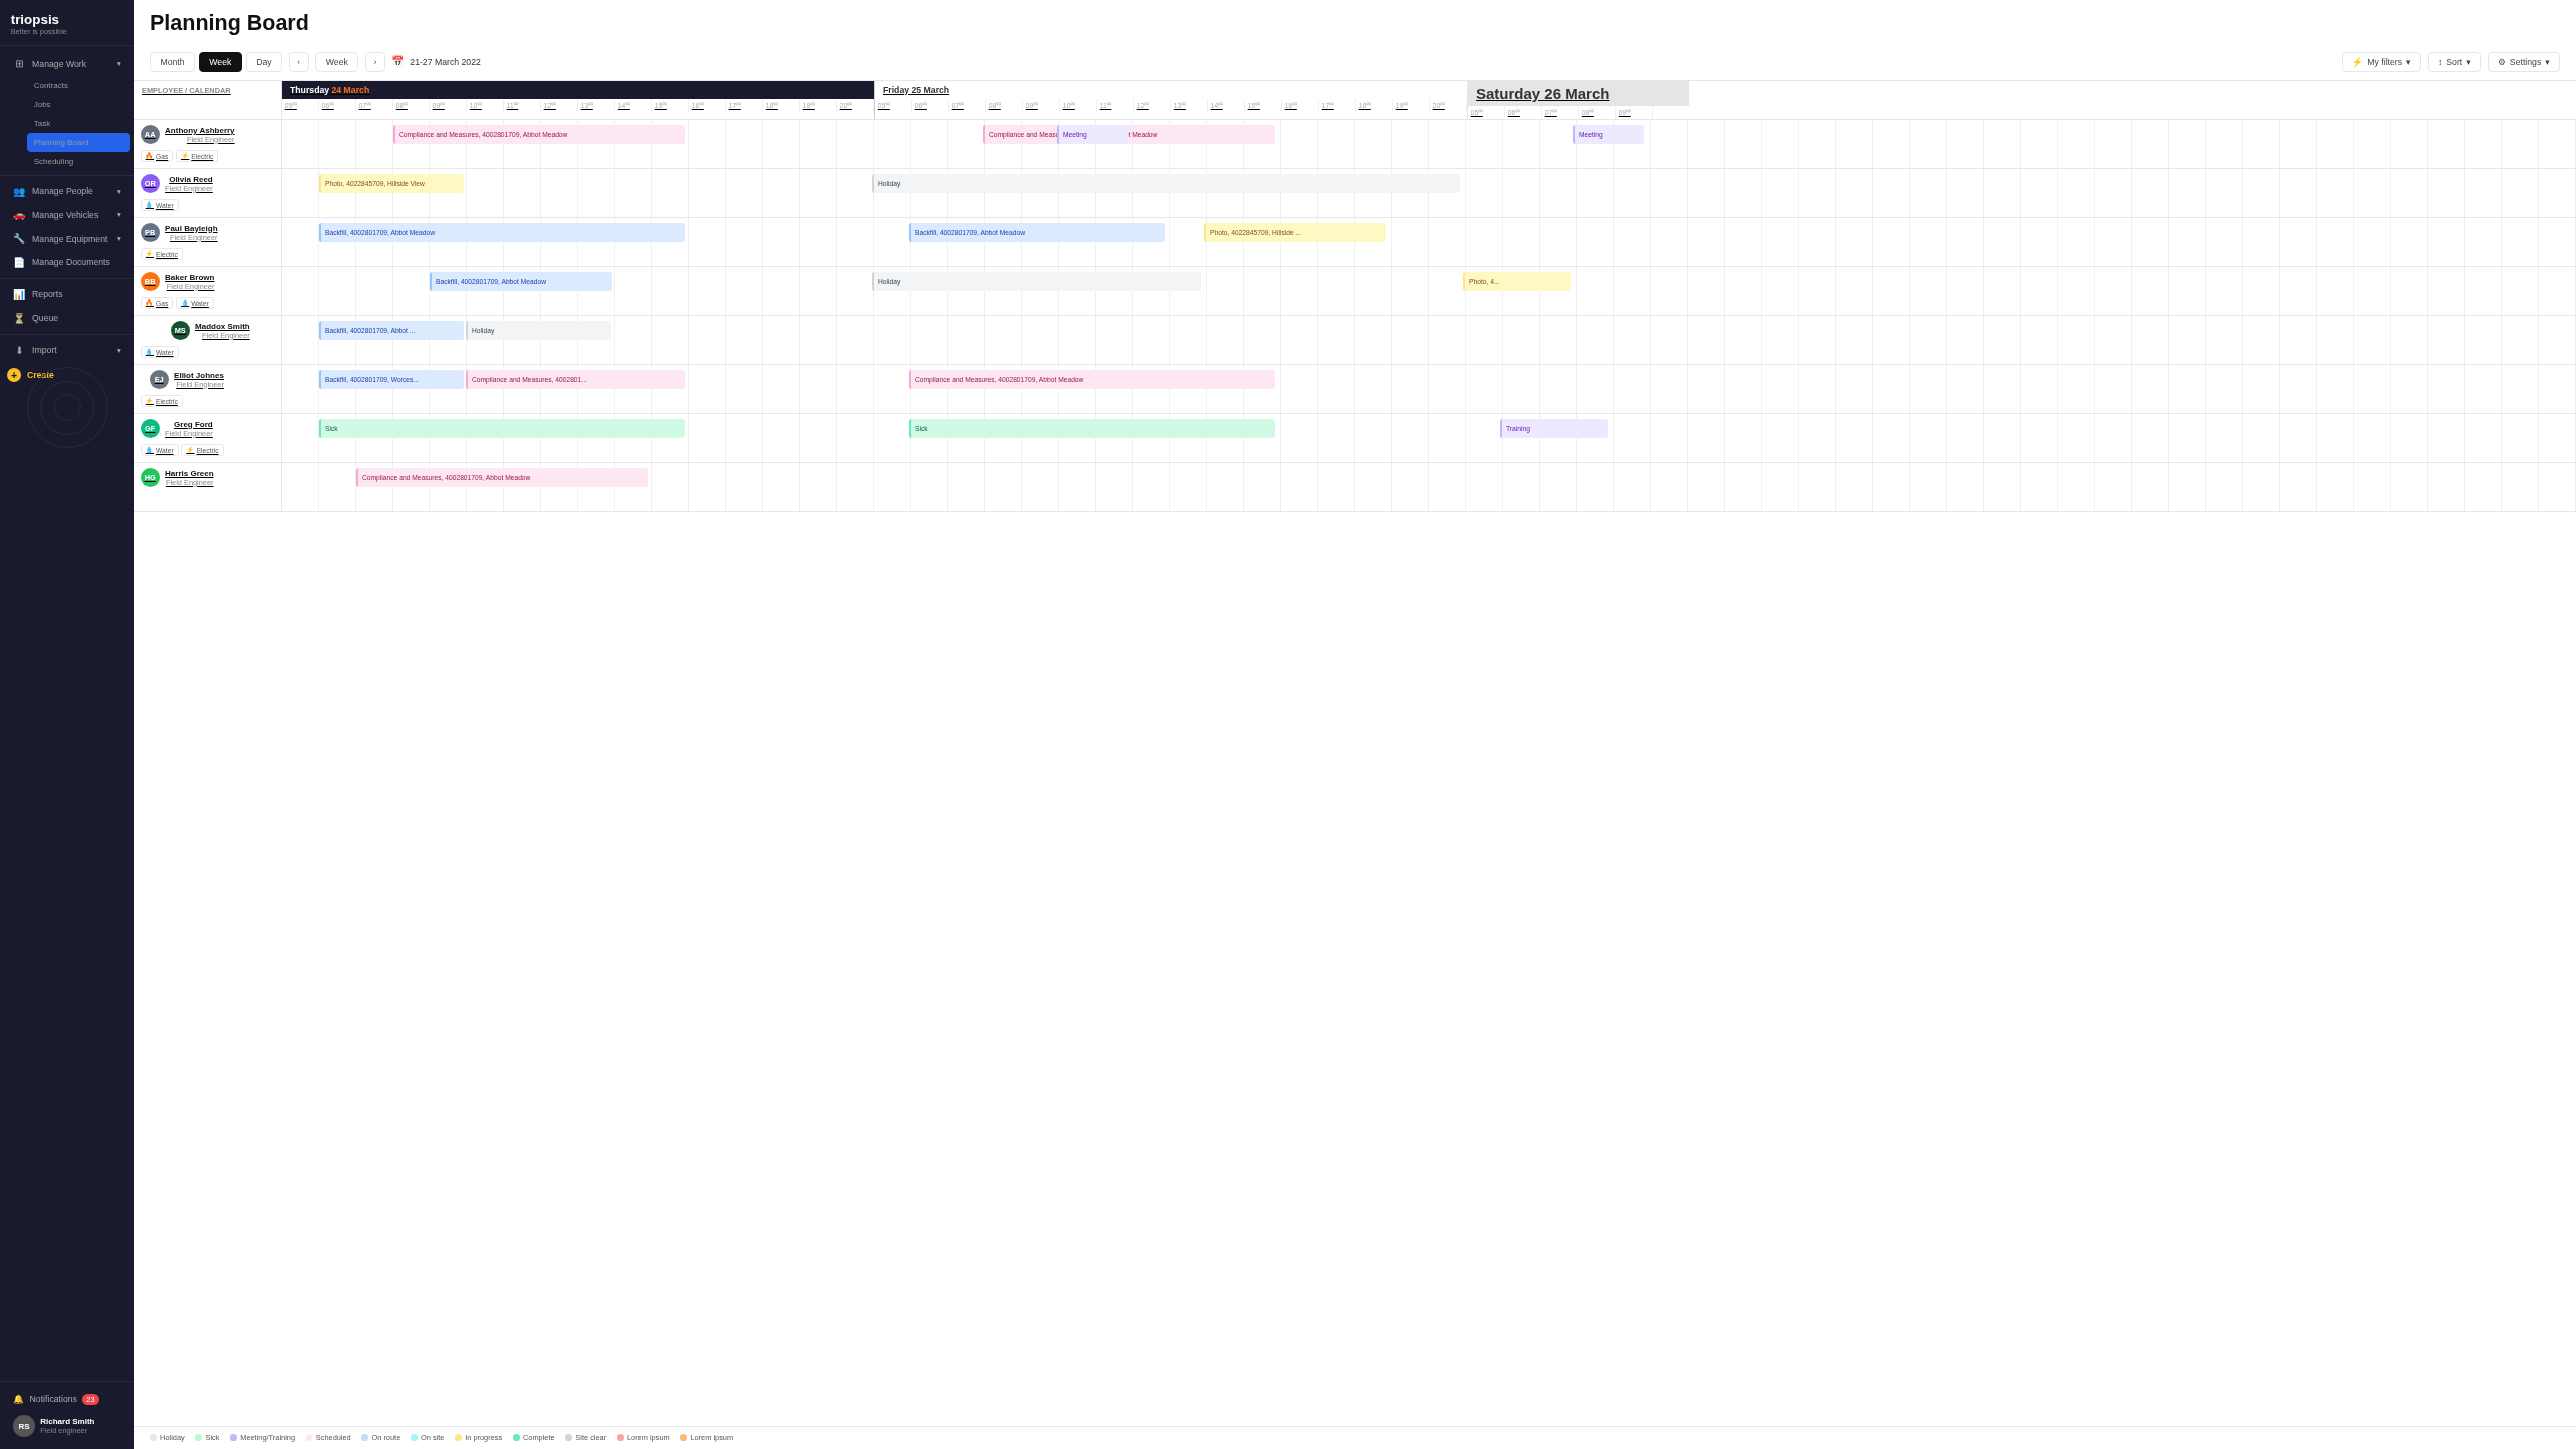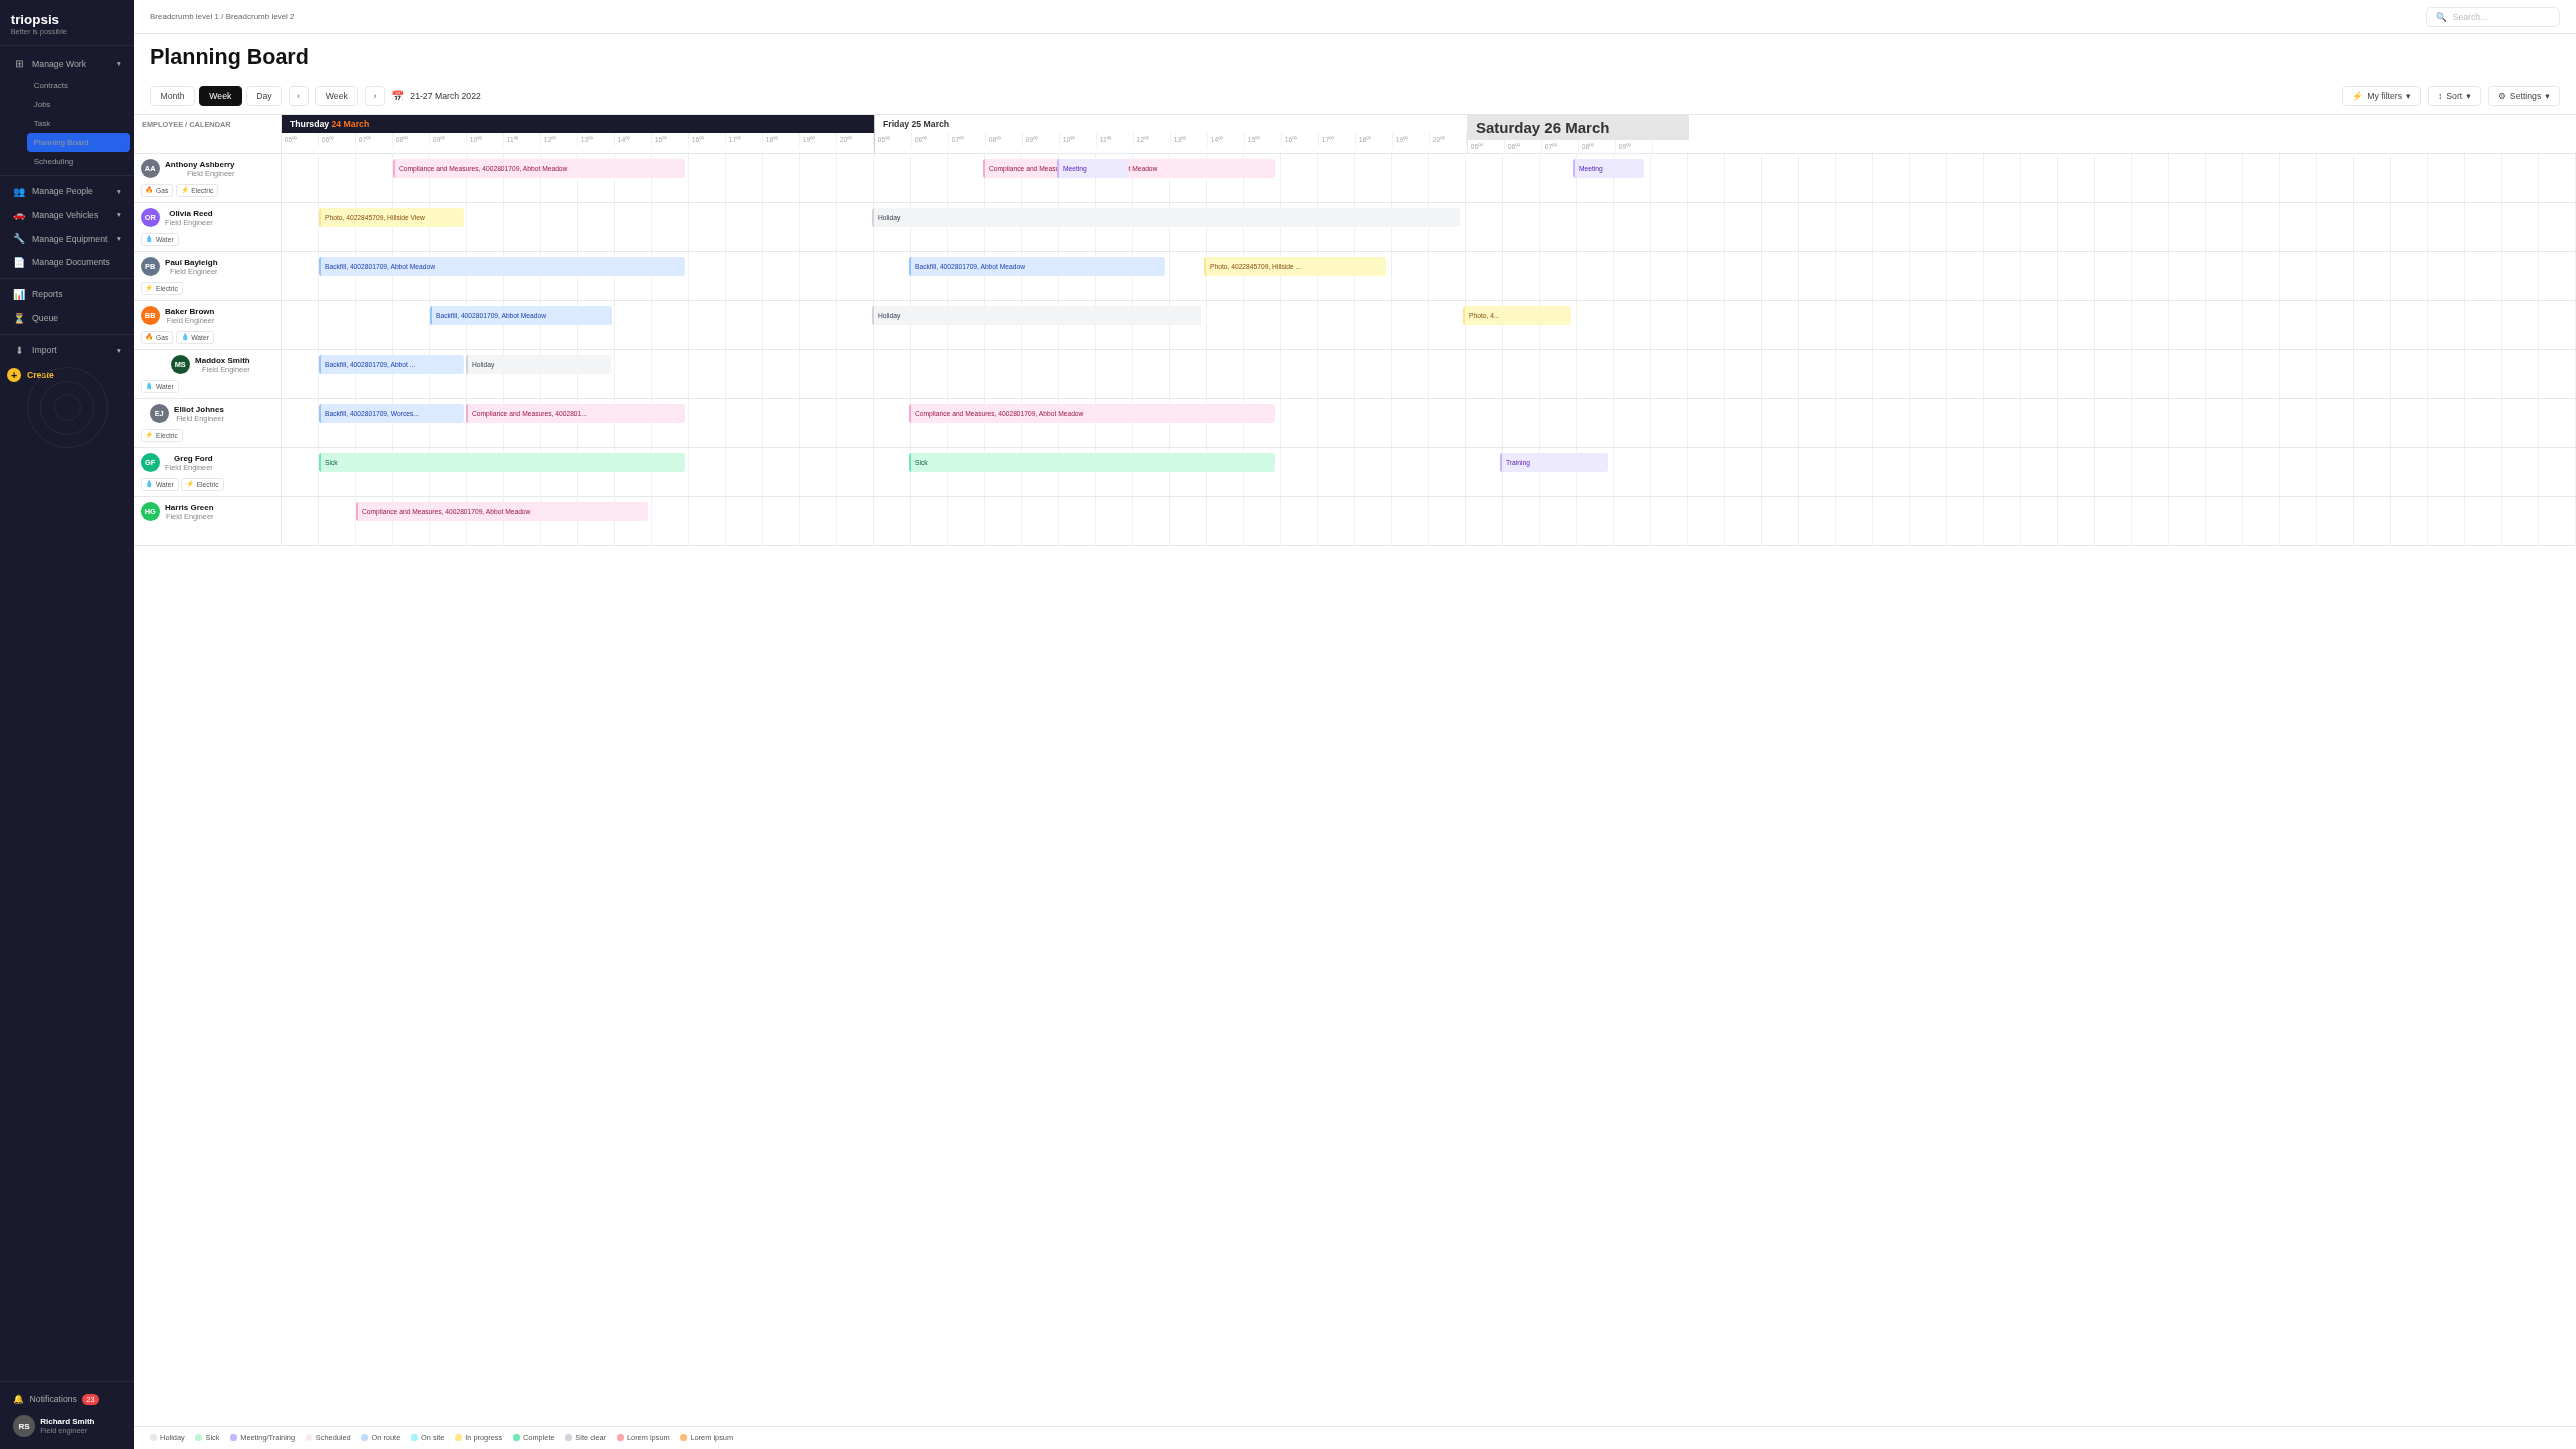--- a/index.html
+++ b/index.html
@@ -48,21 +48,21 @@
     .nav-arrow { width: 20px; height: 20px; border: 0.7px solid #e5e7eb; border-radius: 4px; background: #fff; display: flex; align-items: center; justify-content: center; cursor: pointer; color: #555; }
     .today-btn { padding: 4px 9.4px; border: 0.7px solid #e5e7eb; border-radius: 4px; background: #fff; cursor: pointer; font-size: 8.7px; color: #444; font-weight: 500; }
     .date-range { display: flex; align-items: center; gap: 5.4px; font-size: 8.7px; color: #333; font-weight: 500; }
     .calendar-icon { font-size: 10.7px; }
     .toolbar-right { margin-left: auto; display: flex; align-items: center; gap: 6.7px; }
     .filter-btn { display: flex; align-items: center; gap: 4px; padding: 4px 9.4px; border: 0.7px solid #e5e7eb; border-radius: 4px; background: #fff; cursor: pointer; font-size: 8.7px; color: #444; }
     .sort-btn { display: flex; align-items: center; gap: 4px; padding: 4px 9.4px; border: 0.7px solid #e5e7eb; border-radius: 4px; background: #fff; cursor: pointer; font-size: 8.7px; color: #444; }
     .settings-btn { display: flex; align-items: center; gap: 4px; padding: 4px 9.4px; border: 0.7px solid #e5e7eb; border-radius: 4px; background: #fff; cursor: pointer; font-size: 8.7px; color: #444; }
 
     
-    .calendar-area { flex: 1; overflow: auto; display: flex; flex-direction: column; }
+    .calendar-area { flex: 1; overflow: auto; display: flex; flex-direction: column; text-decoration: underline; }
     .cal-header { display: flex; position: sticky; top: 0; z-index: 10; background: #fff; border-bottom: 0.7px solid #e5e7eb; }
     .emp-col-header { width: 148px; min-width: 148px; padding: 5.4px 8px; font-size: 7.4px; font-weight: 600; color: #888; text-transform: uppercase; border-right: 0.7px solid #e5e7eb; background: #fff; }
     .hour-cell { min-width: 37px; padding: 2px 2.7px; font-size: 6.7px; color: #aaa; border-right: 0.7px solid #f0f0f0; text-align: left; white-space: nowrap; }
     .emp-row { display: flex; border-bottom: 0.7px solid #e5e7eb; min-height: 48px; }
     .emp-info { width: 148px; min-width: 148px; padding: 5.4px 6.7px; border-right: 0.7px solid #e5e7eb; display: flex; flex-direction: column; justify-content: space-between; background: #fff; text-align: right; }
     .emp-top { display: flex; align-items: center; gap: 5.4px; }
     .emp-avatar { width: 19px; height: 19px; border-radius: 50%; background: #ddd; display: flex; align-items: center; justify-content: center; font-size: 7.4px; font-weight: 700; color: #fff; flex-shrink: 0; }
     .emp-name { font-size: 8px; font-weight: 600; color: #111; }
     .emp-role { font-size: 7.4px; color: #888; }
     .emp-tags { display: flex; gap: 2.7px; flex-wrap: wrap; padding-top: 2.7px; }
@@ -186,31 +186,20 @@
           <div class="name">Richard Smith</div>
           <div class="role">Field engineer</div>
         </div>
       </div>
     </div>
   </div>
 </div>
 
 <div id="main">
 
-  <div class="topbar">
-    <div class="breadcrumb">
-      <span>Breadcrumb level 1</span>
-      <span>/</span>
-      <span>Breadcrumb level 2</span>
-    </div>
-    <div class="search-box">
-      <span>🔍</span>
-      <span style="color:#bbb;">Search...</span>
-    </div>
-  </div>
 
   <div class="page-header">
     <div class="page-title">Planning Board</div>
   </div>
 
 
   <div class="toolbar">
     <div class="toolbar-left">
       <button class="view-btn">Month</button>
       <button class="view-btn active">Week</button>

